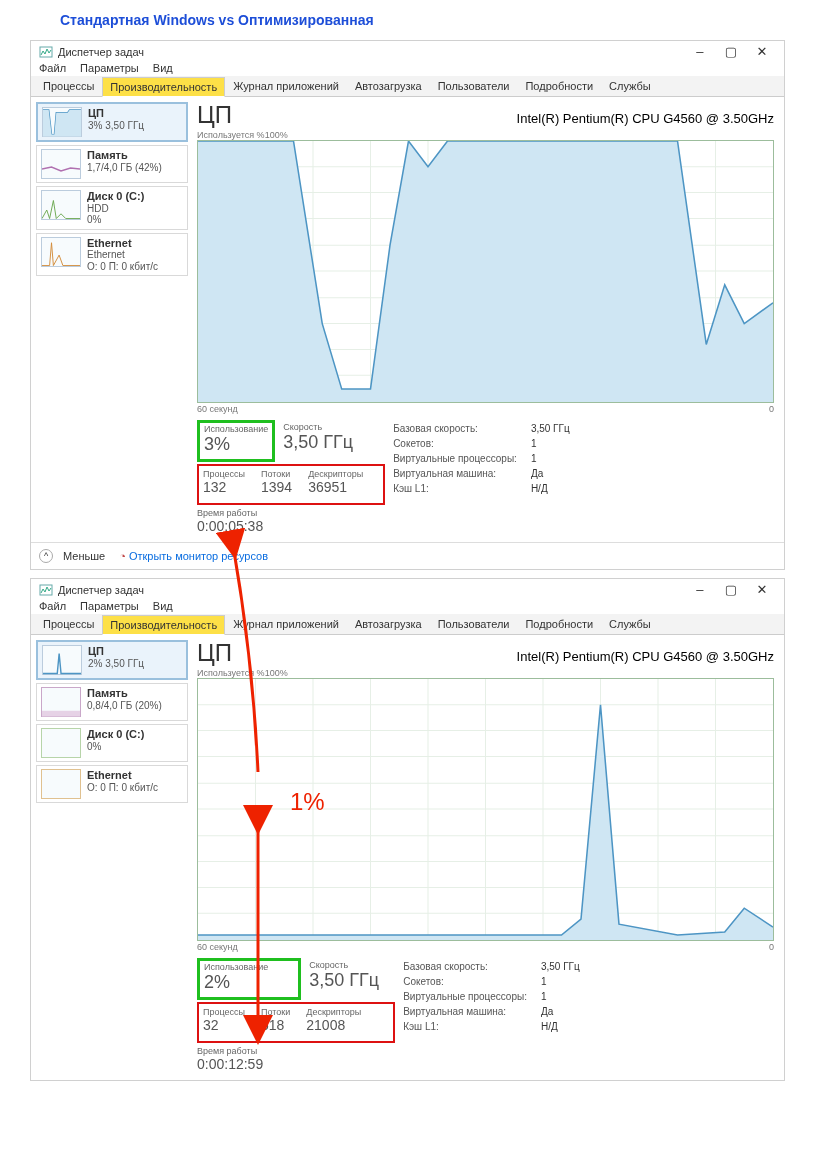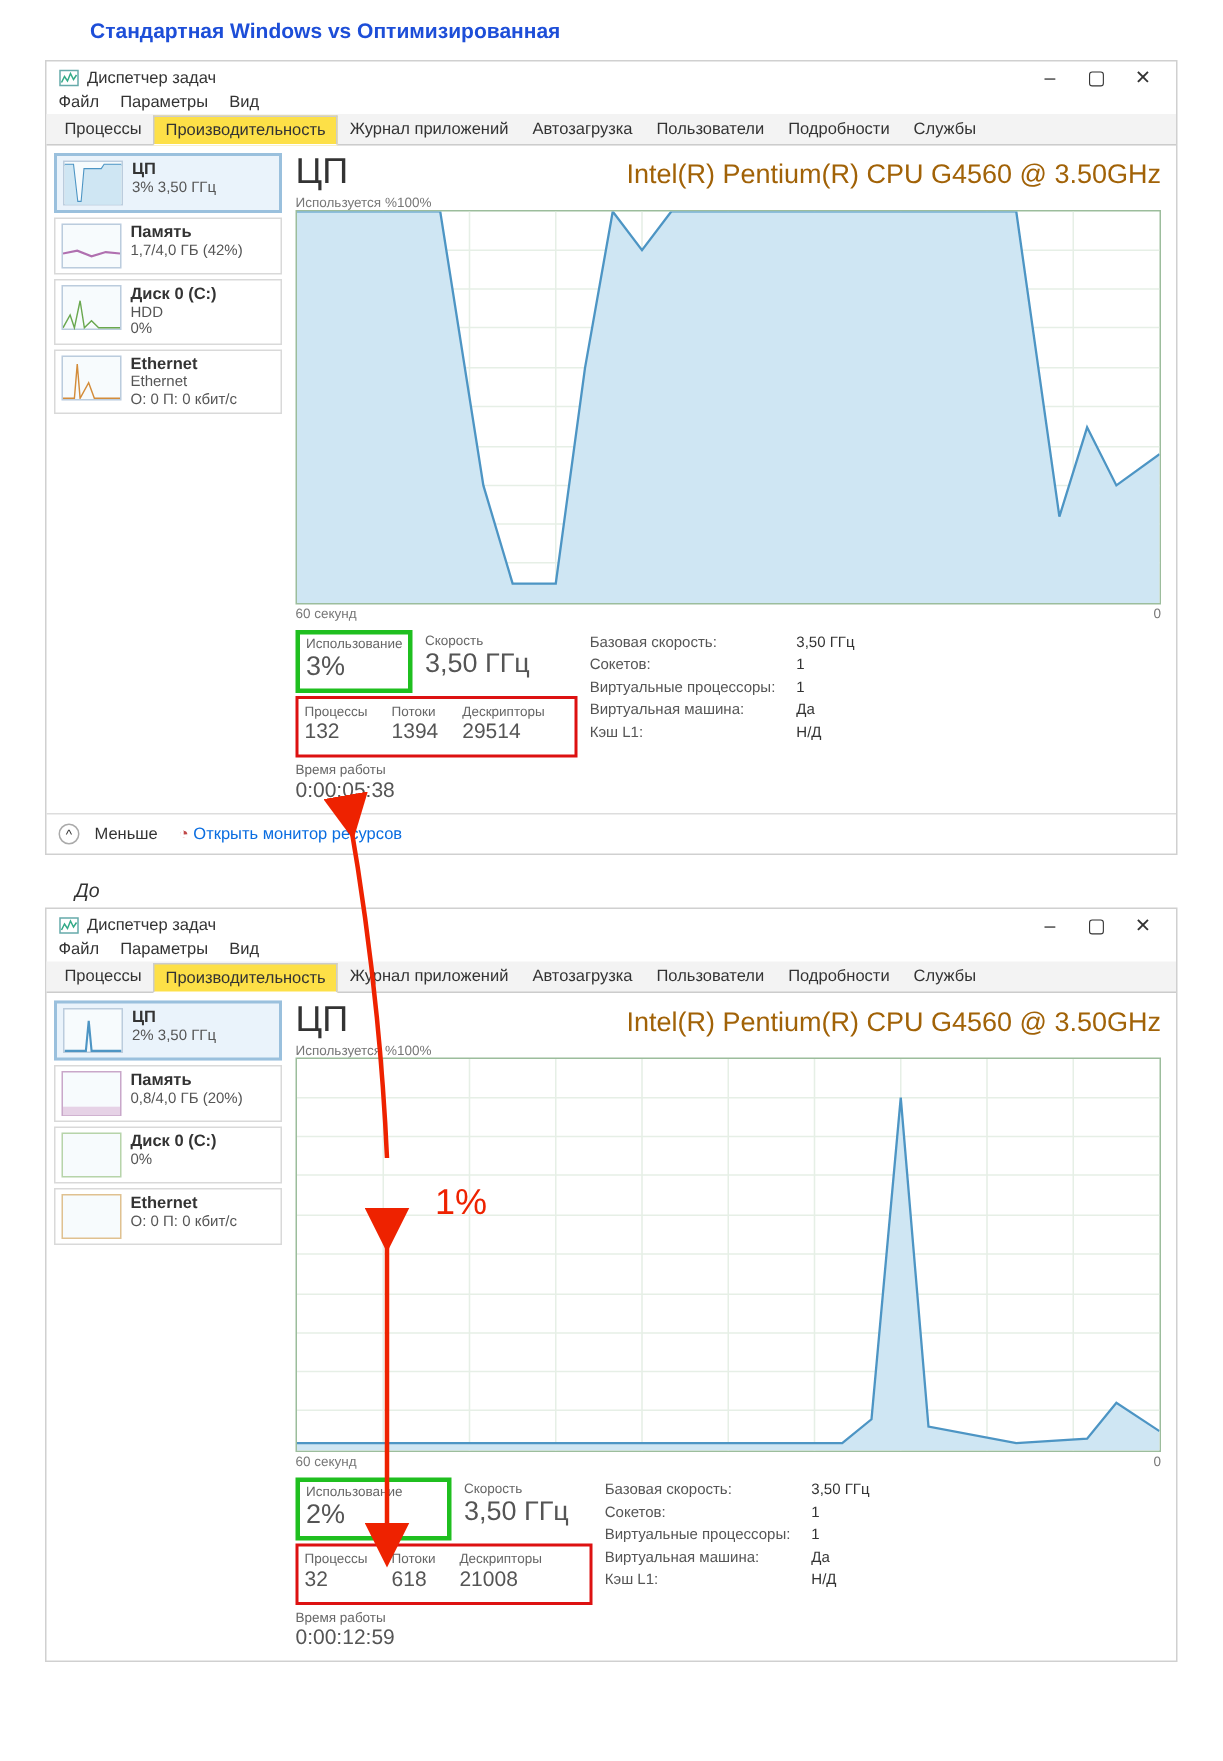--- a/index.html
+++ b/index.html
@@ -24,21 +24,21 @@
 .side-item.active { border:2px solid #9ac0dd; background:#eaf3fb; }
 .thumb { width:40px; height:30px; border:1px solid #bcd; background:#f7fbfd; position:relative; }
 .thumb svg { position:absolute; top:0; left:0; }
 .side-text { font-size:10px; line-height:1.15; }
 .side-name { font-weight:600; font-size:11px; }
 .side-sub { color:#555; }
 
 .main { flex:1; padding:4px 10px 8px 4px; }
 .main-head { display:flex; justify-content:space-between; align-items:baseline; }
 .main-title { font-size:24px; font-weight:300; }
-.cpu-name { font-size:18px; color:#a16207; }
+.cpu-name { font-size:13px; color:#000000; }
 .chart-labels { display:flex; font-size:9px; color:#777; margin-top:1px; }
 .chart { border:1px solid #9cbd9c; height:263px; position:relative; background:#fff; }
 .chart2 { height:263px; }
 .chart svg { width:100%; height:100%; }
 .chart-bottom { display:flex; justify-content:space-between; font-size:9px; color:#777; margin-top:1px; margin-bottom:6px; }
 
 .stats-row { display:flex; gap:0; }
 .stat-box { padding:2px 10px 4px 0; margin-right:6px; }
 .stat-label { font-size:9px; color:#666; }
 .stat-value { font-size:18px; color:#555; }
@@ -206,21 +206,21 @@
             <div class="stat-box">
                   <div class="stat-label">Процессы</div>
                   <div class="stat-value small">132</div>
                 </div>
             <div class="stat-box">
                   <div class="stat-label">Потоки</div>
                   <div class="stat-value small">1394</div>
                 </div>
             <div class="stat-box">
                   <div class="stat-label">Дескрипторы</div>
-                  <div class="stat-value small">29514</div>
+                  <div class="stat-value small">36951</div>
                 </div>
           </div>
           <div class="uptime">
             <div class="stat-label">Время работы</div>
             <div class="stat-value small">0:00:05:38</div>
           </div>
         </div>
         <div class="detail-col">
           <table>
             <tbody>
@@ -251,21 +251,20 @@
     </div>
   </div>
 
   <div class="footer">
     <span class="chevron-up">^</span>
     <span>Меньше</span>
     <span style="margin-left:4px"><span class="rm-icon">◔</span> <span class="link">Открыть монитор ресурсов</span></span>
   </div>
 </div>
 
-<div class="section-label">До</div>
 
 <div class="window">
   <div class="window-titlebar">
     <div class="win-title-group">
       <span class="tm-icon">
         <svg viewBox="0 0 14 14">
               <rect x="1" y="2" width="12" height="10" fill="#fff" stroke="#6aa"></rect>
               <polyline points="2,10 4,6 6,9 8,4 10,8 12,5" fill="none" stroke="#3a8" stroke-width="1"></polyline>
             </svg>
       </span>

